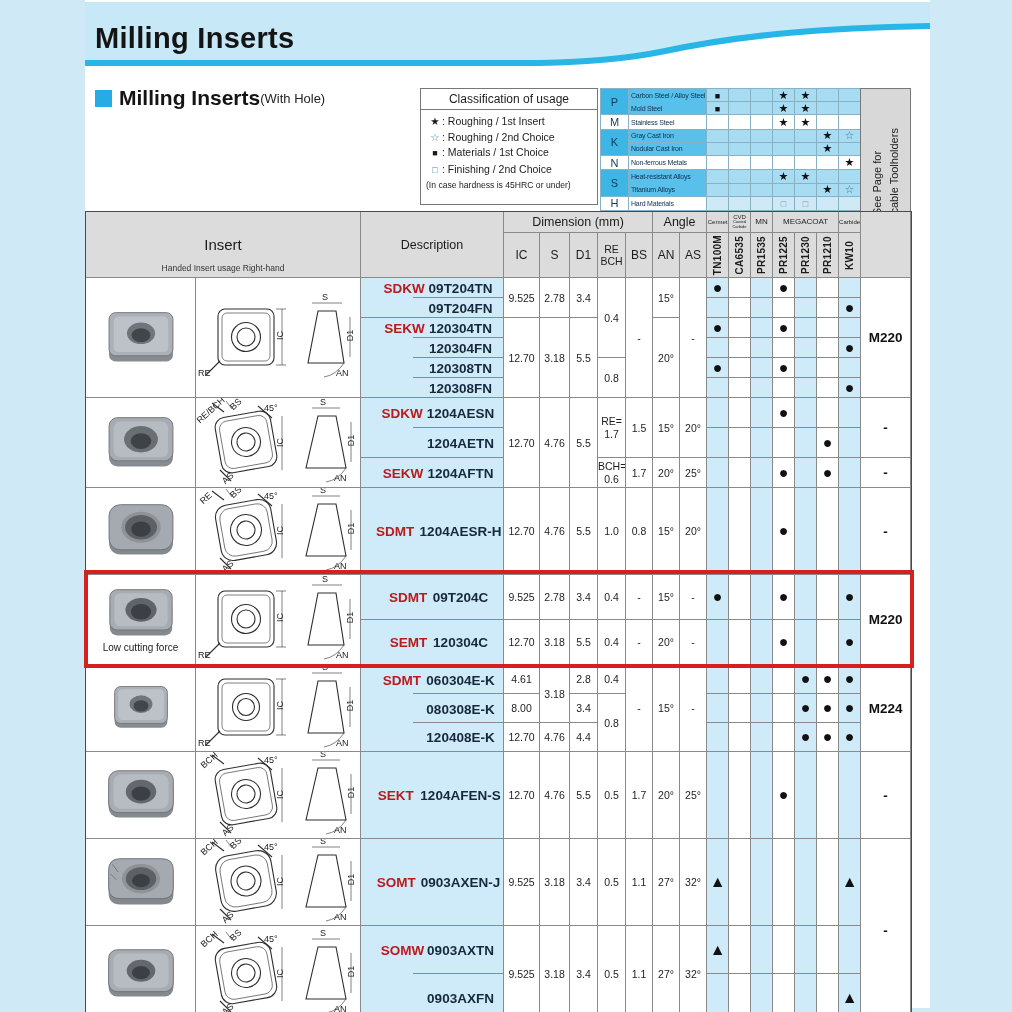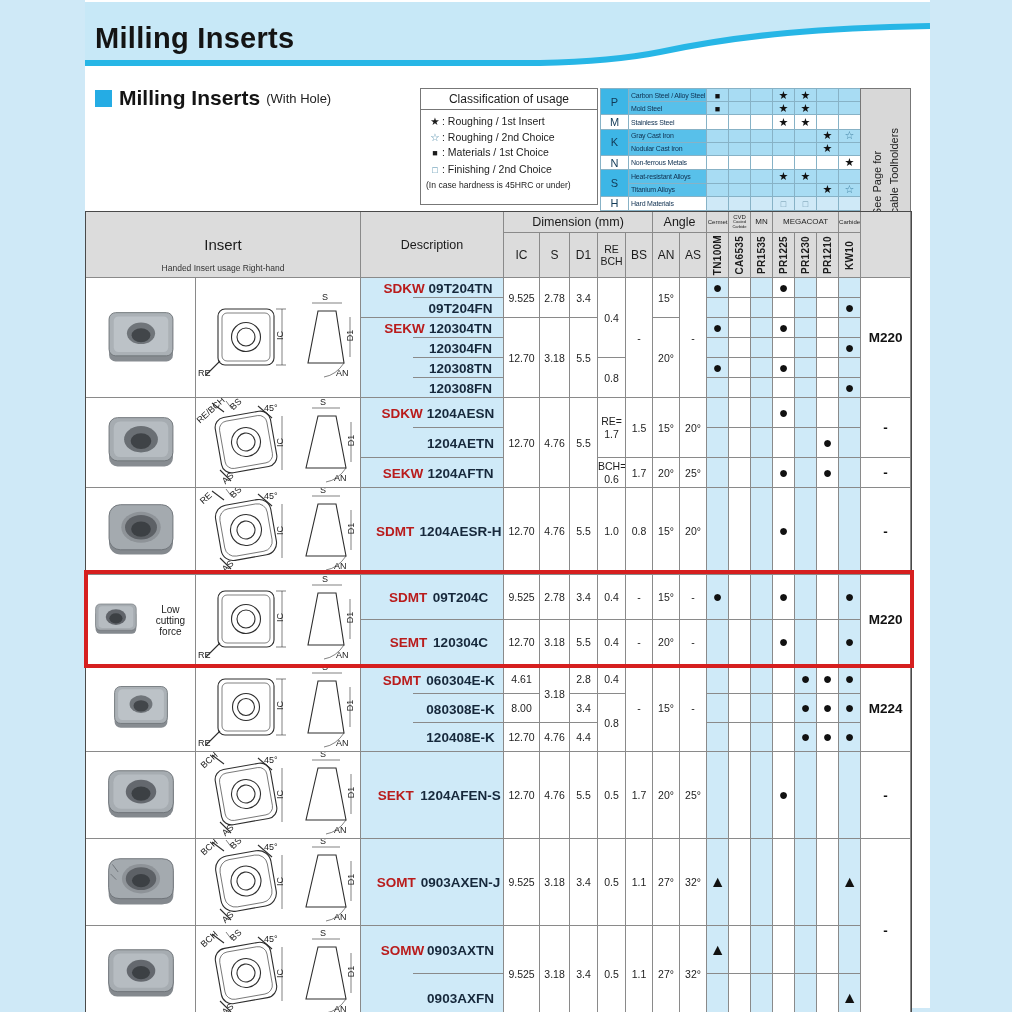--- a/index.html
+++ b/index.html
@@ -4,21 +4,21 @@
 <style>
 *{margin:0;padding:0;box-sizing:border-box}
 html,body{width:1012px;height:1012px}
 body{position:relative;background:#cfe9f7;font-family:"Liberation Sans",sans-serif;color:#1c1c1c;overflow:hidden}
 .content-bg{position:absolute;left:85px;top:0;width:845px;height:1008px;background:#fff}
 .banner{position:absolute;left:85px;top:2px;width:845px;height:72px}
 .banner-title{position:absolute;left:95px;top:22px;font-size:29px;font-weight:bold;color:#141414;letter-spacing:.3px}
 .section-row{position:absolute;left:95px;top:87px;height:22px;display:flex;align-items:center}
 .section-sq{width:17px;height:17px;background:#25ace4;margin-right:7px}
 .section-title{font-size:21px;font-weight:bold;color:#141414}
-.section-sub{font-size:13px;font-weight:normal;margin-left:6px;color:#222}
+.section-sub{font-size:13px;font-weight:normal;color:#222}
 
 .legend{position:absolute;left:420px;top:88px;width:178px;height:117px;border:1px solid #777;background:#fff}
 .legend-title{font-size:12px;text-align:center;padding:3px 0;border-bottom:1px solid #777}
 .legend-items{padding:4px 0 0 7px}
 .legend-item{font-size:10.5px;line-height:15.5px;white-space:nowrap}
 .legend-item .sym{display:inline-block;width:14px;text-align:center}
 .sym-fs{font-size:9px}
 .sym-o{color:#4585a5}
 .legend-note{font-size:8.6px;padding:2px 0 0 5px;white-space:nowrap}
 
@@ -56,21 +56,21 @@
 .code{font-weight:bold;font-size:13.5px;color:#16283b}
 td.desc.bbi{border-bottom:none}
 td.desc.bbi::after{content:"";position:absolute;left:52px;right:0;bottom:0;height:1px;background:#8a8a8a}
 td.num{font-size:10.5px;color:#1c1c1c}
 td.pre{white-space:pre-line;line-height:1.2}
 td.mkc{font-size:16px;line-height:1;color:#111;padding:0}
 td.mkc.ga{background:#cfeaf8}
 td.pageref{font-weight:bold;font-size:13.5px;color:#111}
 
 td.cph{background:#fff;padding:0}
-.photo{display:flex;flex-direction:row;align-items:center;justify-content:center}
+.photo{display:flex;flex-direction:column;align-items:center;justify-content:center}
 .photo-caption{font-size:10px;color:#222;margin-top:1px}
 .draw{position:relative;width:160px;height:86px;margin:0 auto}
 .draw svg{position:absolute;left:0;top:0;width:160px;height:86px}
 .ln{fill:none;stroke:#2e2e2e;stroke-width:1.1}
 .ln .thin{stroke-width:0.6}
 .lb{position:absolute;font-size:9px;color:#222;line-height:1;white-space:nowrap}
 .lb.rot{transform:rotate(-90deg)}
 .lb.diag{transform:rotate(-42deg)}
 
 .hl{position:absolute;left:84px;top:570px;width:830px;height:98px;border:4px solid #d61f1f;pointer-events:none}

